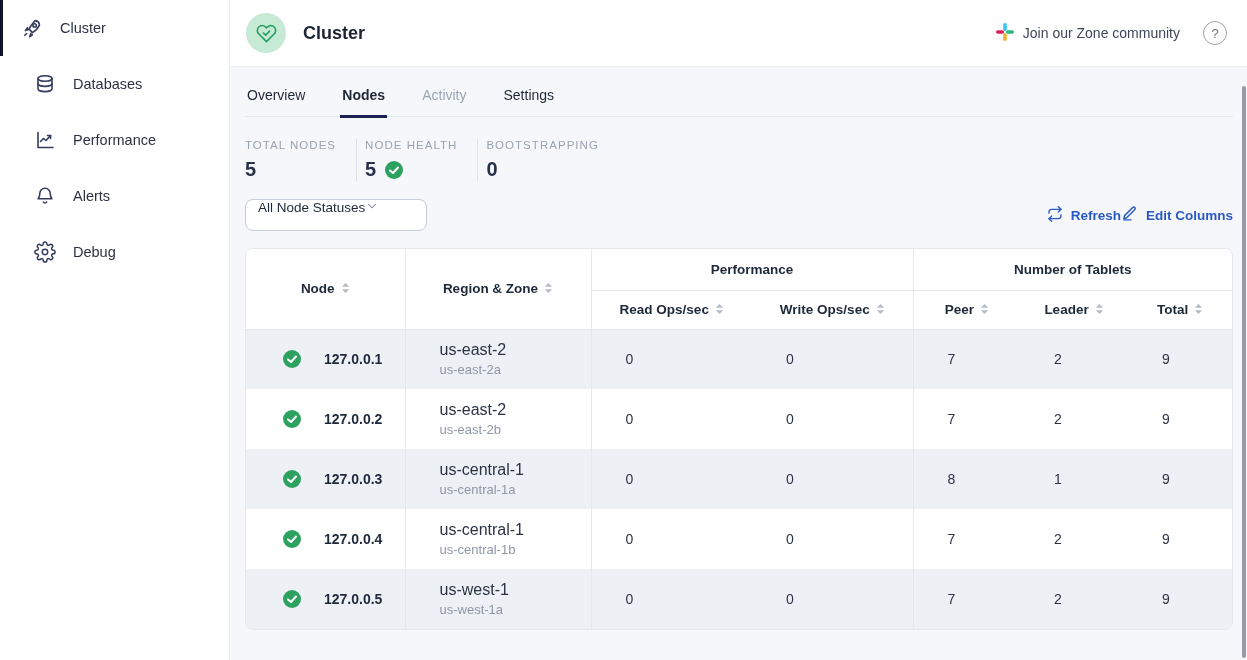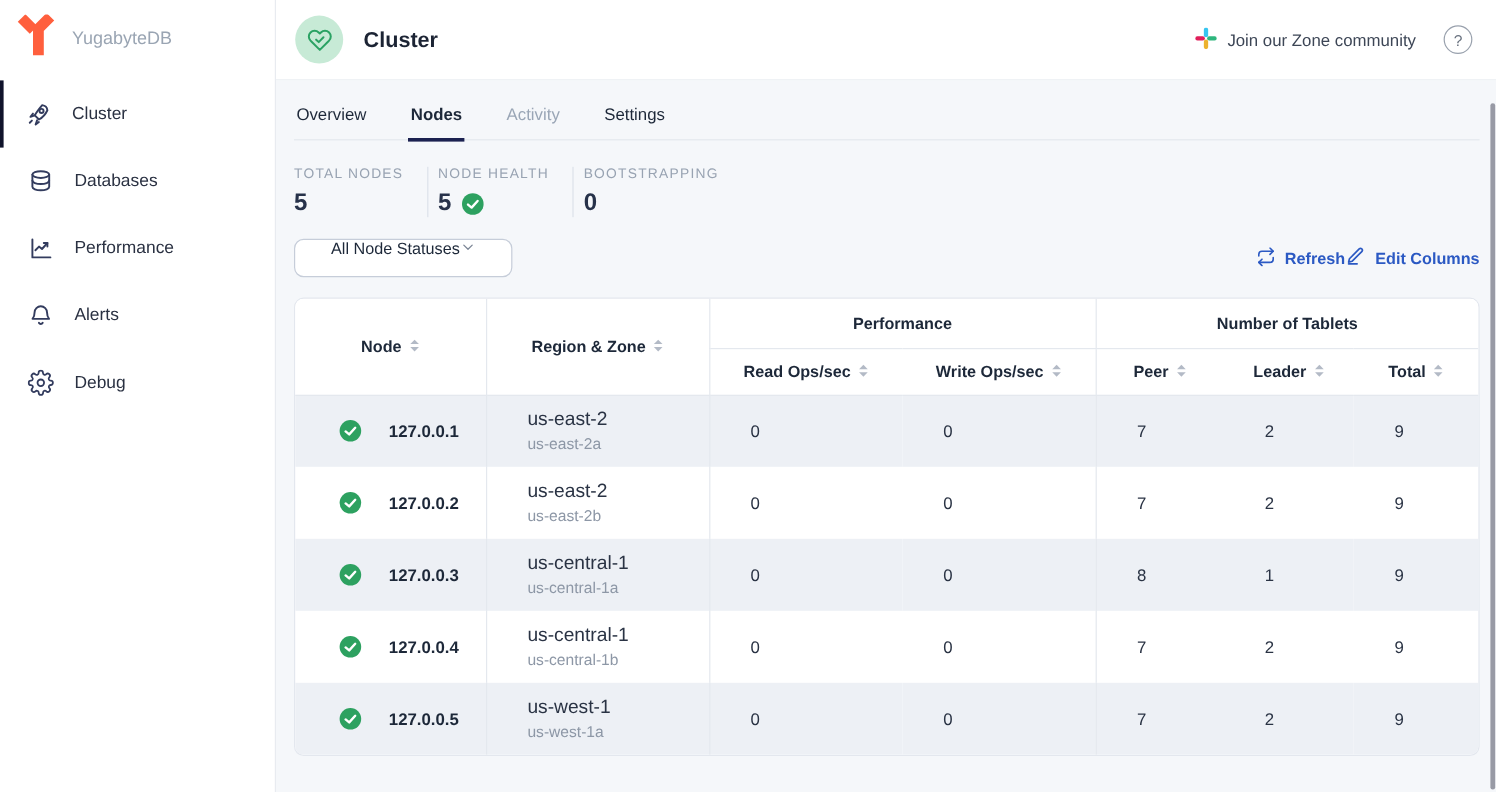--- a/index.html
+++ b/index.html
@@ -17,21 +17,21 @@
     width:230px; min-width:230px; height:660px;
     background:#ffffff;
     border-right:1px solid #e8ebf0;
     display:flex; flex-direction:column;
   }
   .logo-row { display:flex; align-items:center; gap:13px; padding:12px 0 14px 13px; }
   .brand-name { font-size:15px; color:#9aa5b3; }
   .nav { display:flex; flex-direction:column; }
   .nav-item {
     height:56px; display:flex; align-items:center; gap:17px;
-    padding-left:20px; cursor:pointer;
+    padding-left:31px; cursor:pointer;
     font-size:14.5px; color:#2a3142;
     border-left:3px solid transparent;
   }
   .nav-item.active { border-left:3px solid #10132b; padding-left:18px; }
   .nav-item .icn { width:22px; height:22px; display:flex; align-items:center; justify-content:center; }
   .nav-item svg { stroke:#333c5e; fill:none; stroke-width:1.6; stroke-linecap:round; stroke-linejoin:round; }
 
   
   .main { flex:1; display:flex; flex-direction:column; min-width:0; }
   .topbar {
@@ -73,21 +73,21 @@
   .check {
     width:18px; height:18px; min-width:18px; border-radius:50%; background:#2da160;
     display:inline-flex; align-items:center; justify-content:center;
   }
   .check svg { stroke:#fff; fill:none; stroke-width:2; stroke-linecap:round; stroke-linejoin:round; }
 
   
   .controls { margin-top:18px; display:flex; align-items:center; justify-content:space-between; }
   .select {
     width:182px; height:32px; background:#fff; border:1px solid #c6cdd9; border-radius:8px;
-    display:flex; align-items:center; justify-content:center;
+    display:flex; align-items:center; justify-content:flex-start;
     padding:0 11px 16px 12px; font-size:13.5px; color:#1d2839; cursor:pointer;
   }
   .select svg { stroke:#7b8595; fill:none; stroke-width:1.8; stroke-linecap:round; stroke-linejoin:round; }
   .ctrl-buttons { display:flex; align-items:center; }
   .link-btn { display:flex; align-items:center; gap:8px; color:#2b59c3; font-size:13.5px; font-weight:bold; cursor:pointer; }
   .link-btn svg { stroke:#2b59c3; fill:none; stroke-width:2; stroke-linecap:round; stroke-linejoin:round; }
 
   
   .table-card {
     margin-top:17px; background:#fff; border:1px solid #e3e7ee; border-radius:8px; overflow:hidden;
@@ -114,29 +114,20 @@
   .region .r { font-size:16px; color:#2a3344; }
   .region .z { font-size:13px; color:#8d97a6; margin-top:2px; }
 
   
   .scrollbar { position:absolute; right:1px; top:86px; width:4px; height:572px; background:#4a4f5e; opacity:.55; border-radius:2px; }
 </style>
 </head>
 <body>
 
 <aside class="sidebar">
-  <div class="logo-row">
-    <span>
-      <svg width="34" height="36" viewBox="0 0 34 36">
-        <path d="M5 3 L15 13" stroke="#ff5f3d" stroke-width="9" fill="none"></path>
-        <path d="M29 2 L19 12 L19 34" stroke="#ff5f3d" stroke-width="9" fill="none" stroke-linejoin="miter"></path>
-      </svg>
-    </span>
-    <span class="brand-name">YugabyteDB</span>
-  </div>
 
   <nav class="nav">
     <div class="nav-item active">
       <span class="icn">
         <svg width="22" height="22" viewBox="0 0 22 22">
           <path d="M14.2 3.6c2.4.3 4 1.9 4.3 4.3-1.7 3.6-4 6.1-7 7.7l-3.5-3.5c1.6-3 4-5.9 6.2-8.5z"></path>
           <circle cx="13.6" cy="8.4" r="1.7"></circle>
           <path d="M8 12.2l-3.6 1.2 2.1-2.7"></path>
           <path d="M9.9 16.2l-1.2 3.6 2.7-2.1"></path>
           <path d="M5.6 16.5l-1.8 1.8"></path>

